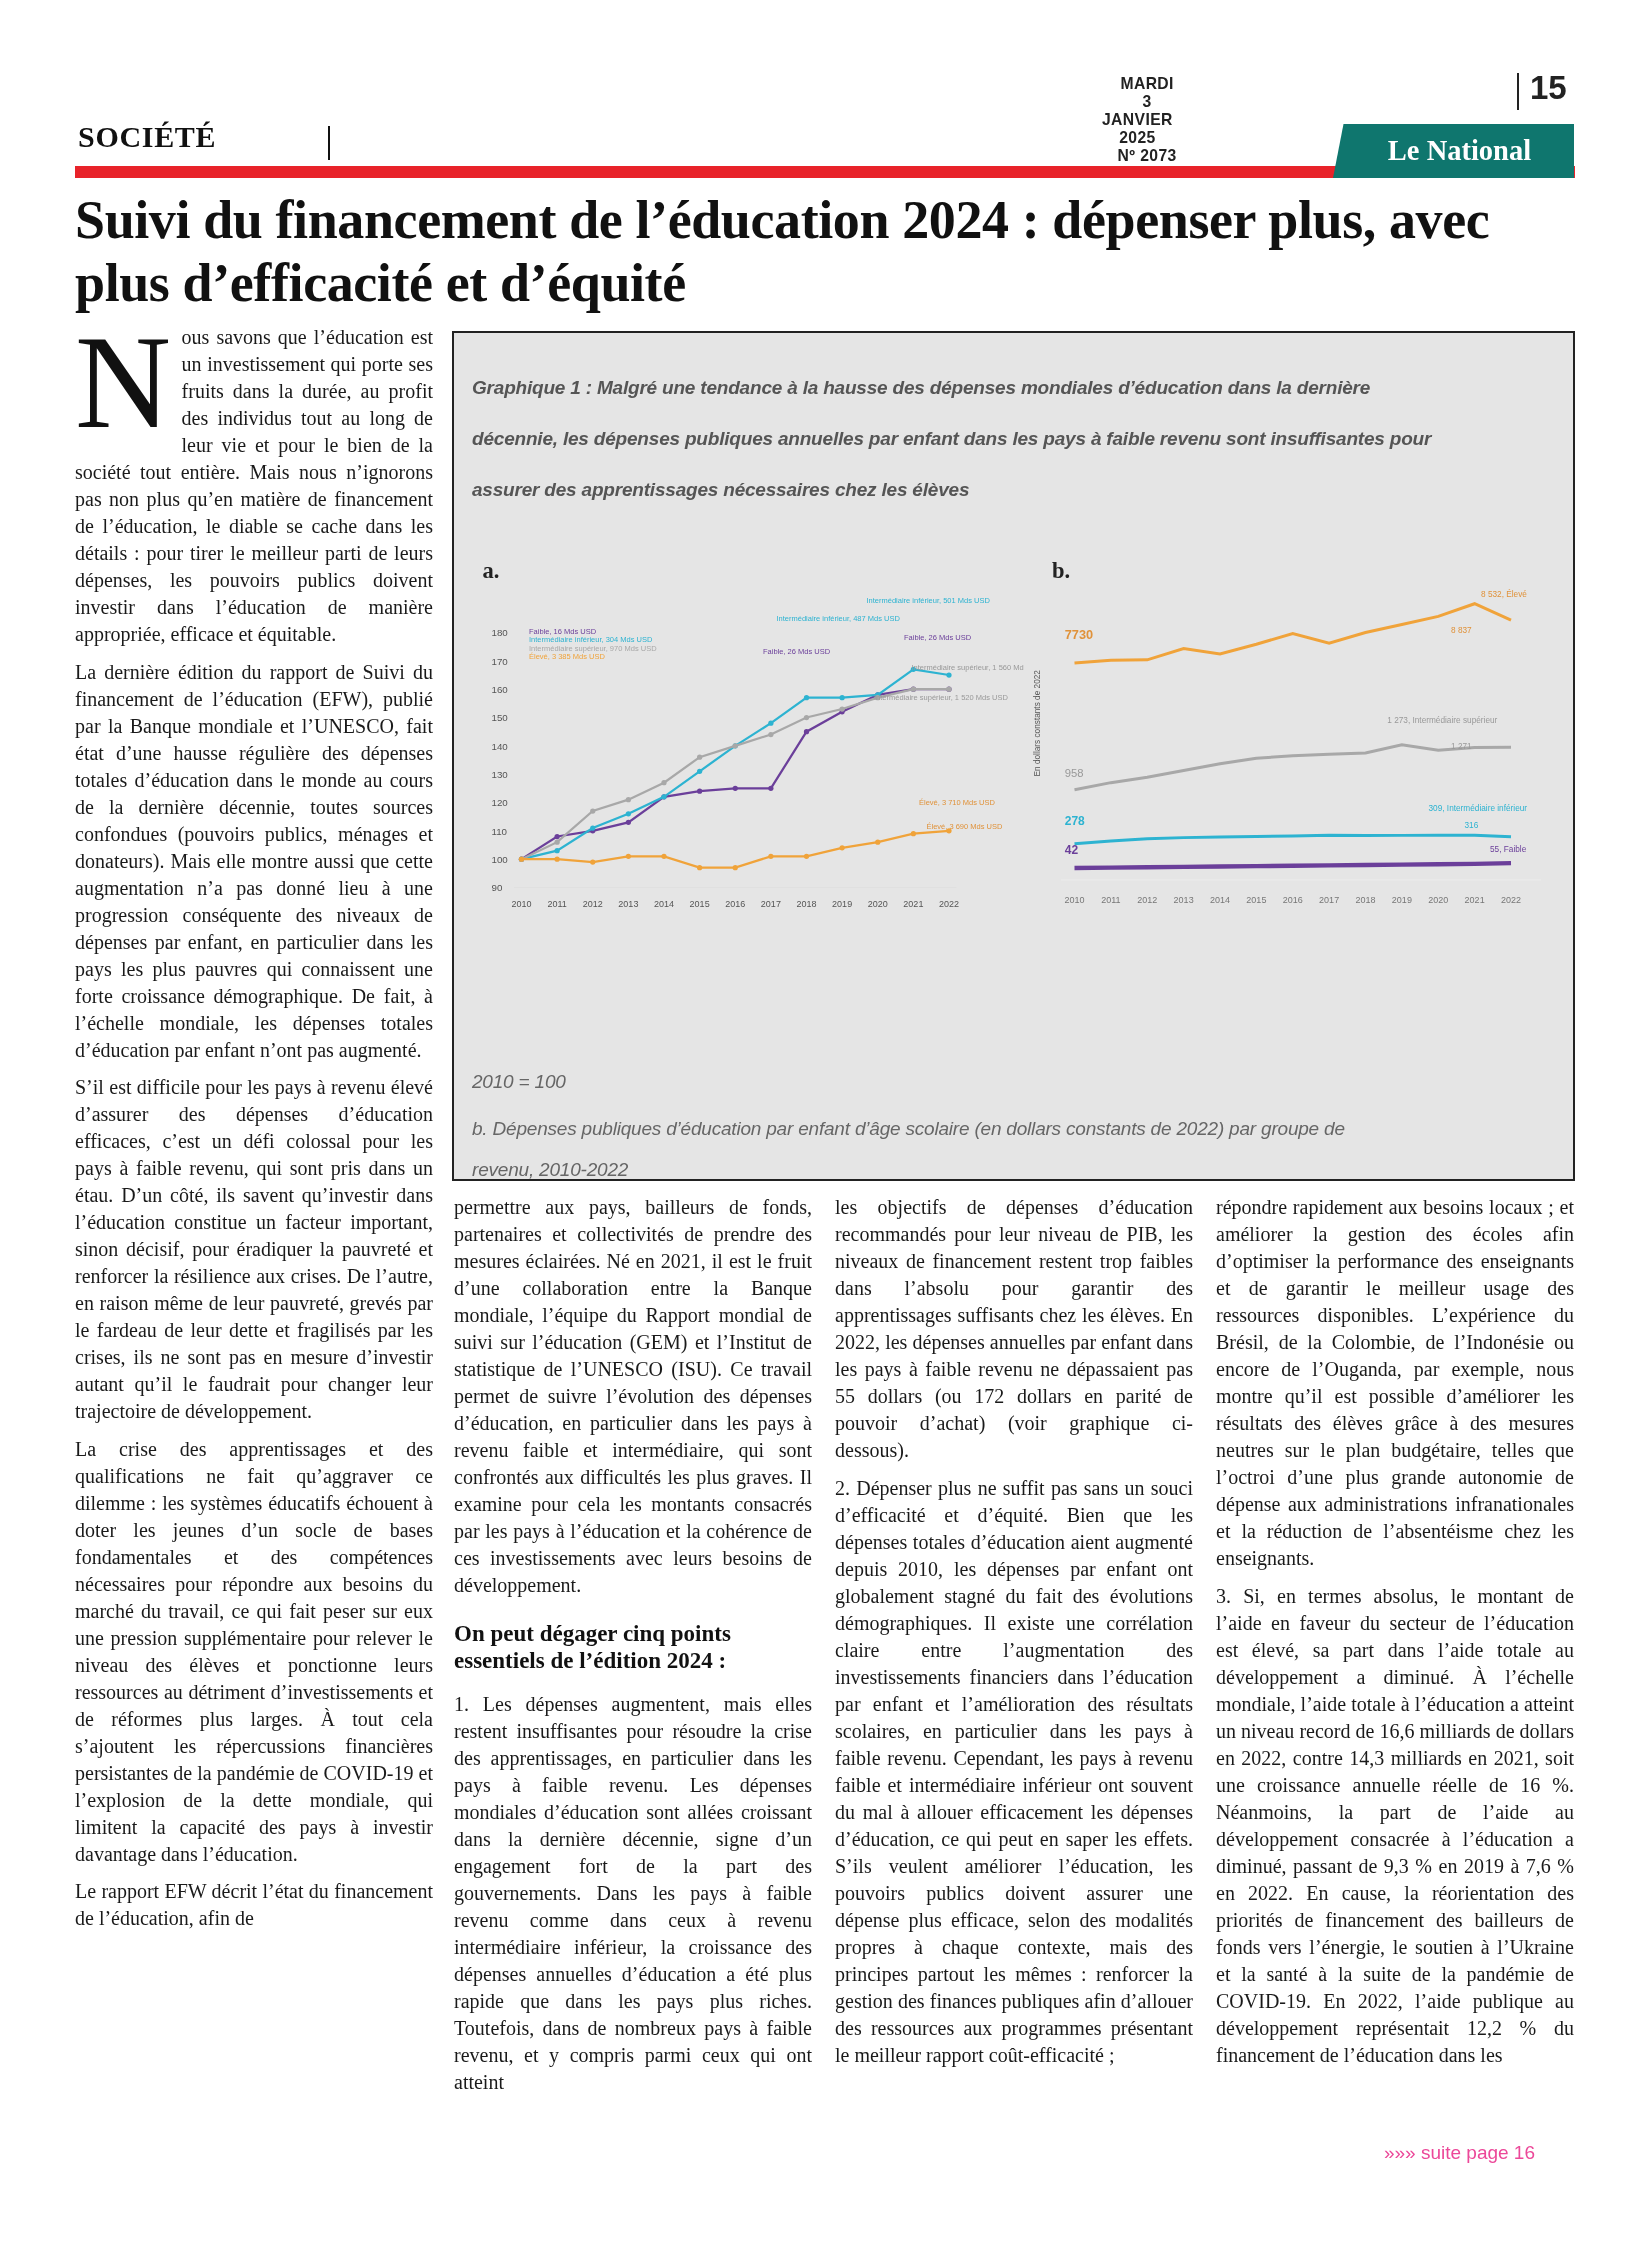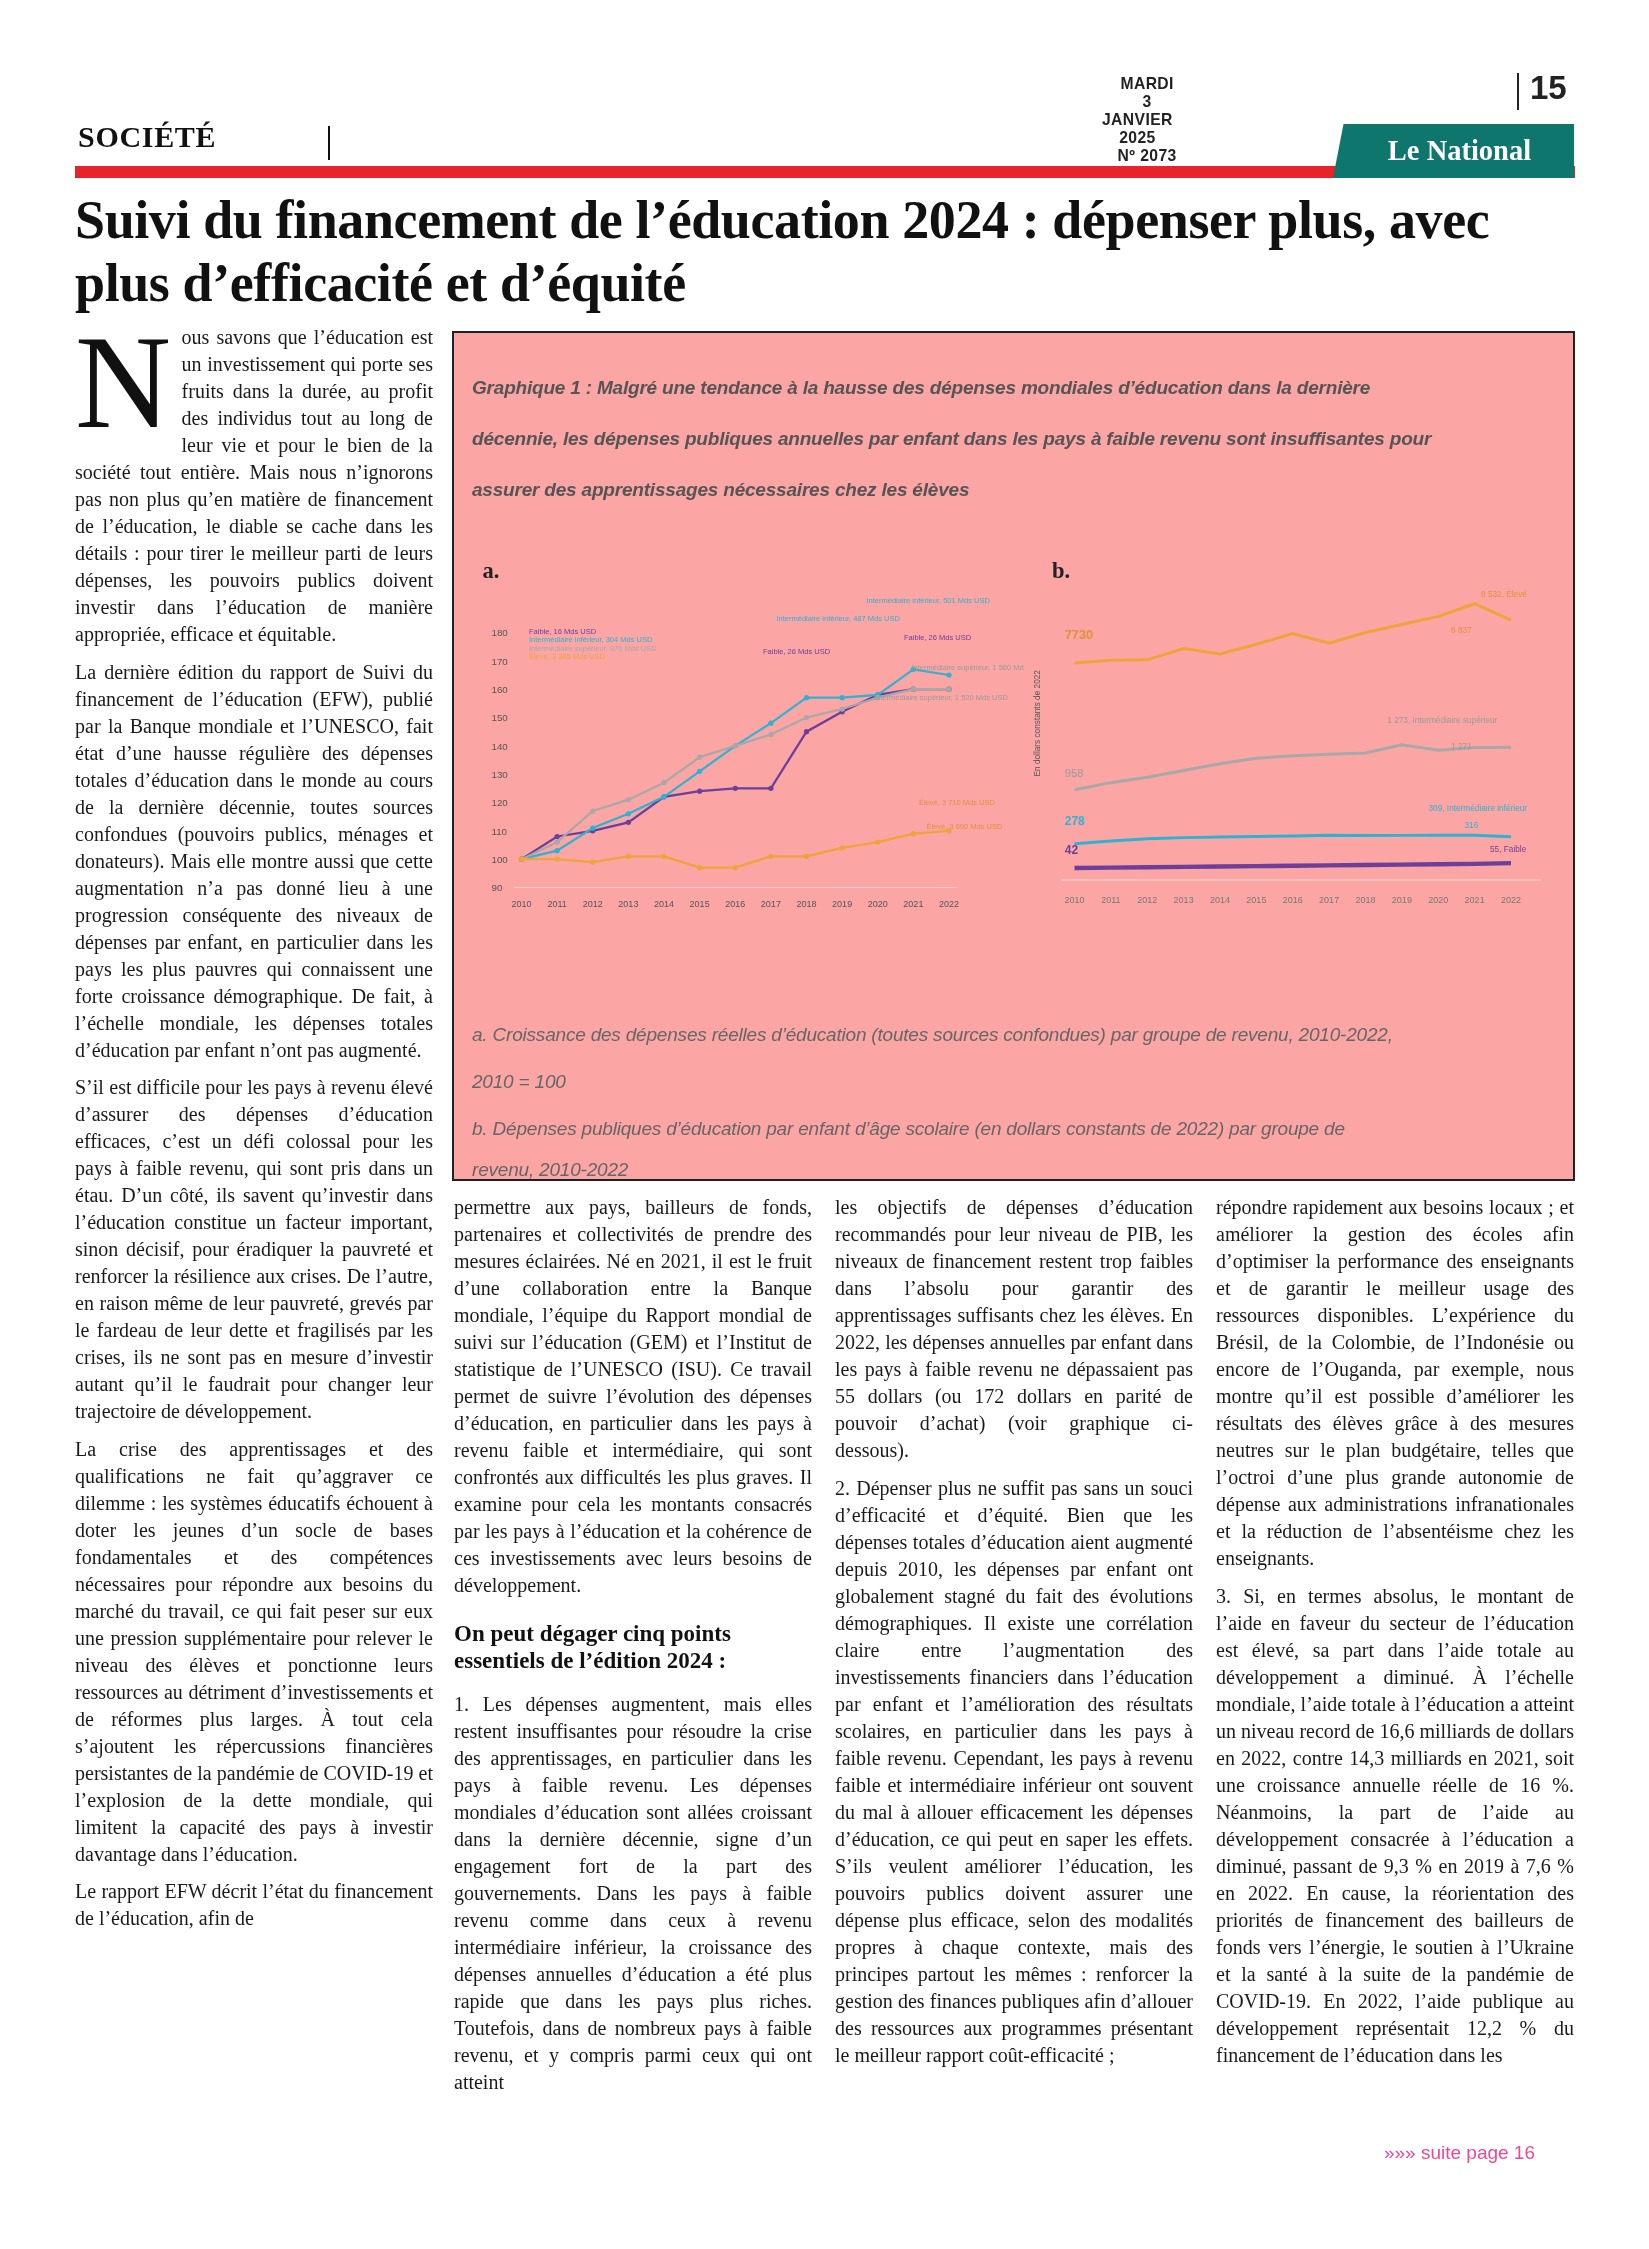--- a/index.html
+++ b/index.html
@@ -32,21 +32,21 @@
   .col2 { left: 454px; top: 1194px; width: 358px; }
   .col3 { left: 835px; top: 1194px; width: 358px; }
   .col4 { left: 1216px; top: 1194px; width: 358px; }
 
   .dropcap { float: left; font-size: 133px; line-height: 105px; margin: 6px 10.5px 0 0; font-family: "Liberation Serif", serif; color: #111; }
   .subhead { font-family: "Liberation Serif", serif; font-weight: bold; font-size: 23px; line-height: 27px; margin: 21px 0 16.5px; text-align: left; color: #111; }
   .suite { position: absolute; top: 2142px; left: 1324px; width: 211px; text-align: right; font-family: "Liberation Sans", sans-serif;
     font-size: 19px; color: #ec4899; }
 
   
-  .chart-frame { position: absolute; left: 452px; top: 331px; width: 1123px; height: 850px; border: 2.2px solid #222; background: #fca5a5; overflow: hidden; }
+  .chart-frame { position: absolute; left: 452px; top: 331px; width: 1123px; height: 850px; border: 2.2px solid #222; background: #e5e5e5; overflow: hidden; }
   .chart-title { position: absolute; left: 18px; top: 28.5px; width: 1110px; font-family: "Liberation Sans", sans-serif; font-style: italic;
     font-weight: bold; font-size: 19px; line-height: 51px; color: #555; letter-spacing: -0.2px; white-space: nowrap; }
   .panel-label { position: absolute; font-family: "Liberation Serif", serif; font-weight: bold; font-size: 22.5px; color: #222; }
   .caption { position: absolute; left: 18px; width: 1087px; font-family: "Liberation Sans", sans-serif; font-style: italic;
     font-size: 19px; line-height: 24px; color: #666; letter-spacing: -0.2px; }
   svg text { font-family: "Liberation Sans", sans-serif; }
 </style>
 </head>
 <body>
 
@@ -210,21 +210,20 @@
         <text x="475" y="190" font-size="11" fill="#999">1 273, Intermédiaire supérieur</text>
         <text x="560" y="225" font-size="11" fill="#999">1 271</text>
         <text x="45" y="327" font-size="16" fill="#2db3d1" font-weight="bold">278</text>
         <text x="530" y="308" font-size="11" fill="#2db3d1">309, Intermédiaire inférieur</text>
         <text x="578" y="330" font-size="11" fill="#2db3d1">316</text>
         <text x="45" y="365" font-size="16" fill="#6b3f9a" font-weight="bold">42</text>
         <text x="612" y="362" font-size="11" fill="#6b3f9a">55, Faible</text>
       </g>
   </svg>
 
-  <div class="caption" style="top:690px;">a. Croissance des dépenses réelles d’éducation (toutes sources confondues) par groupe de revenu, 2010-2022,</div>
   <div class="caption" style="top:737px;">2010 = 100</div>
   <div class="caption" style="top:784px;">b. Dépenses publiques d’éducation par enfant d’âge scolaire (en dollars constants de 2022) par groupe de</div>
   <div class="caption" style="top:825px;">revenu, 2010-2022</div>
 </div>
 
 <div class="col col2">
   <p>permettre aux pays, bailleurs de fonds, partenaires et collectivités de prendre des mesures éclairées. Né en 2021, il est le fruit d’une collaboration entre la Banque mondiale, l’équipe du Rapport mondial de suivi sur l’éducation (GEM) et l’Institut de statistique de l’UNESCO (ISU). Ce travail permet de suivre l’évolution des dépenses d’éducation, en particulier dans les pays à revenu faible et intermédiaire, qui sont confrontés aux difficultés les plus graves. Il examine pour cela les montants consacrés par les pays à l’éducation et la cohérence de ces investissements avec leurs besoins de développement.</p>
   <h3 class="subhead">On peut dégager cinq points essentiels de l’édition 2024 :</h3>
   <p>1. Les dépenses augmentent, mais elles restent insuffisantes pour résoudre la crise des apprentissages, en particulier dans les pays à faible revenu. Les dépenses mondiales d’éducation sont allées croissant dans la dernière décennie, signe d’un engagement fort de la part des gouvernements. Dans les pays à faible revenu comme dans ceux à revenu intermédiaire inférieur, la croissance des dépenses annuelles d’éducation a été plus rapide que dans les pays plus riches. Toutefois, dans de nombreux pays à faible revenu, et y compris parmi ceux qui ont atteint</p>
 </div>

